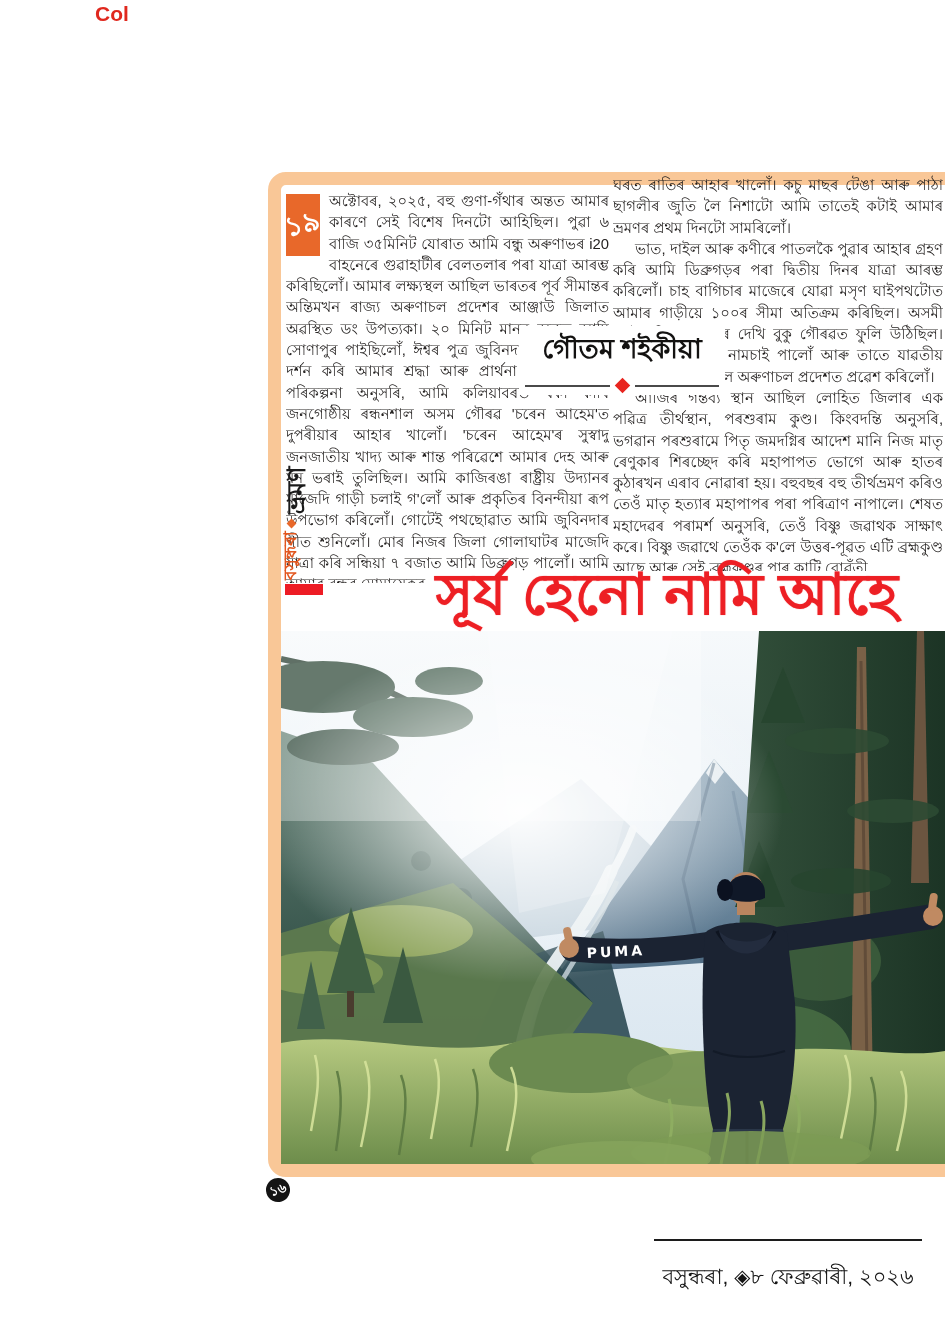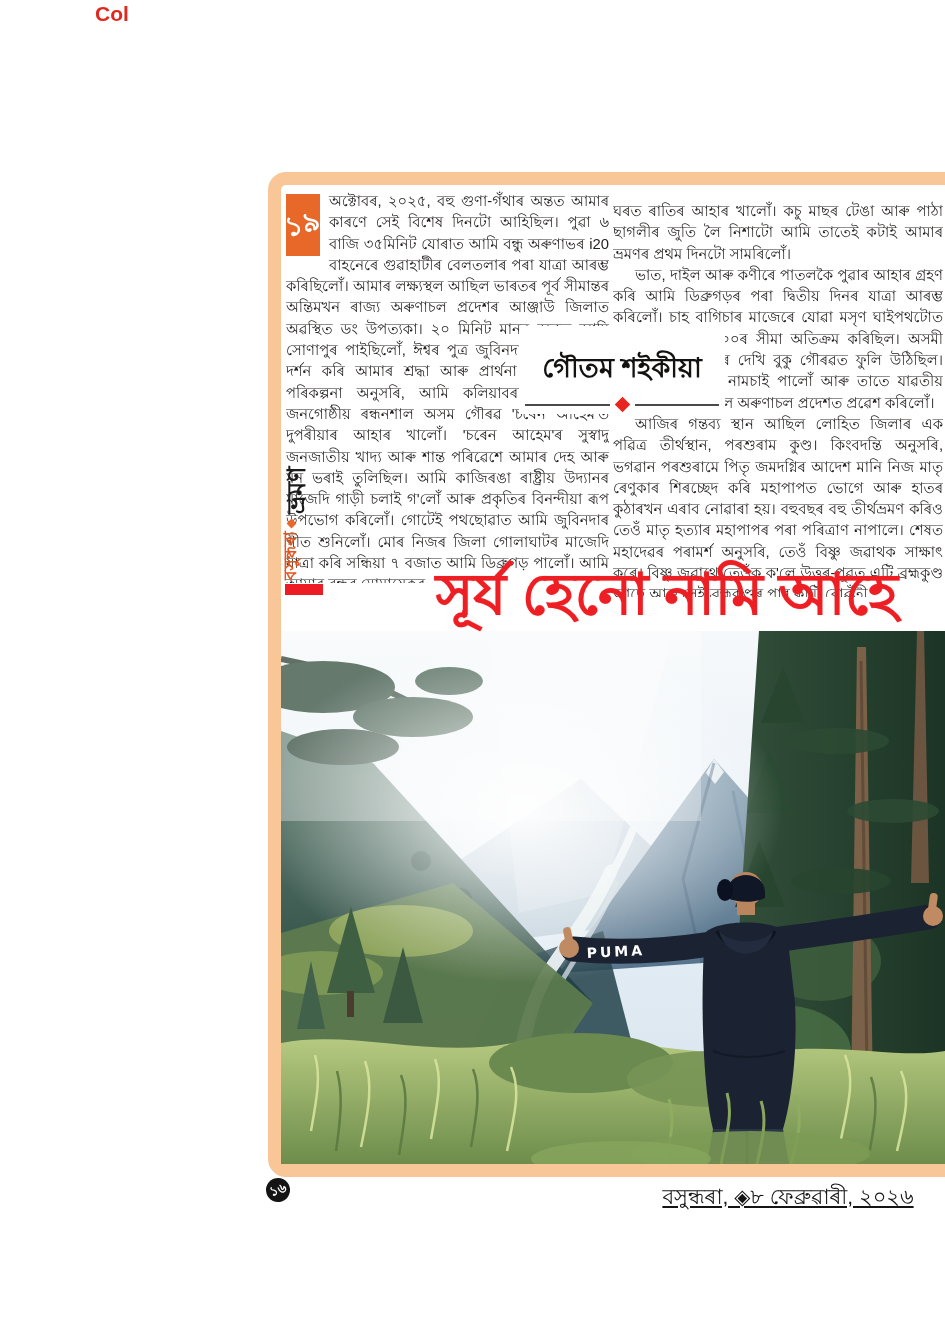--- a/index.html
+++ b/index.html
@@ -6,30 +6,30 @@
   .canvas{position:relative;width:945px;height:1337px;background:#ffffff;overflow:hidden;
           font-family:"Liberation Sans","DejaVu Sans",sans-serif;}
   .corner-label{position:absolute;left:95px;top:2px;color:#e0281e;font-weight:bold;
           font-size:21px;letter-spacing:0;}
   
   .frame{position:absolute;left:268px;top:172px;width:714px;height:1005px;
          border:13px solid #f9c797;border-radius:18px;box-sizing:border-box;background:transparent;z-index:0;}
   
   .bodytext{color:#221f1e;font-size:14.8px;line-height:21.3px;text-align:justify;}
   .col1{position:absolute;left:286px;top:191px;width:323px;height:392px;overflow:hidden;z-index:2;}
-  .col2{position:absolute;left:613px;top:201px;width:330px;height:396px;overflow:hidden;z-index:2;}
+  .col2{position:absolute;left:613px;top:175px;width:330px;height:396px;overflow:hidden;z-index:2;}
   .col2 p{margin:0;}
   .col2 p + p{text-indent:22px;}
   .dropcap{float:left;width:34px;height:62px;background:#e8682a;margin:3px 9px 2px 0;
            display:flex;align-items:center;justify-content:center;}
   .dropcap span{color:#fff;font-weight:bold;font-size:27px;transform:rotate(-14deg);display:block;}
   
   .byline{position:absolute;left:519px;top:326px;width:206px;background:#ffffff;
           text-align:center;padding:2px 0 4px;z-index:3;}
-  .byline .name{font-size:27px;font-weight:bold;color:#131211;white-space:nowrap;margin-top:19px;}
+  .byline .name{font-size:27px;font-weight:bold;color:#131211;white-space:nowrap;}
   .byline .rule{display:flex;align-items:center;margin:7px 6px 0 6px;}
   .byline .rule .ln{flex:1;height:2px;background:#4a4a4a;}
   .byline .diamond{width:11px;height:11px;background:#e8251f;transform:rotate(45deg);margin:0 7px;flex:0 0 auto;}
   
   .v-section{position:absolute;left:277px;top:514px;width:88px;height:27px;
              transform-origin:0 0;transform:rotate(-90deg);
              font-size:25px;font-weight:bold;color:#1a1a1a;white-space:nowrap;z-index:2;}
   .v-brand{position:absolute;left:281px;top:580px;width:66px;height:20px;
            transform-origin:0 0;transform:rotate(-90deg);
            font-size:17px;font-weight:bold;color:#e2571f;white-space:nowrap;z-index:2;
@@ -40,22 +40,22 @@
   .headline{position:absolute;right:47px;top:559px;text-align:right;color:#ed1f24;
             font-weight:bold;font-size:57px;line-height:71px;z-index:5;white-space:nowrap;
             text-shadow:0 0 1px rgba(237,31,36,.6);}
   
   .photo{position:absolute;left:281px;top:631px;width:664px;height:533px;z-index:1;overflow:hidden;}
   .photo svg{display:block;}
   
   .page-badge{position:absolute;left:266px;top:1178px;width:24px;height:24px;border-radius:50%;
               background:#141414;color:#fff;font-size:13px;font-weight:bold;
               display:flex;align-items:center;justify-content:center;transform:rotate(-18deg);}
-  .issue-line{position:absolute;left:654px;top:1159px;width:268px;text-align:center;
-              border-top:2.5px solid #1c1c1c;padding-top:20px;font-size:21px;color:#141414;white-space:nowrap;text-decoration:underline;}
+  .issue-line{position:absolute;left:654px;top:1239px;width:268px;text-align:center;
+              border-top:2.5px solid #1c1c1c;padding-top:20px;font-size:21px;color:#141414;white-space:nowrap;}
 </style>
 </head>
 <body>
 
 <div class="canvas">
 
   <div class="corner-label">Col</div>
 
   <div class="frame"></div>
 

